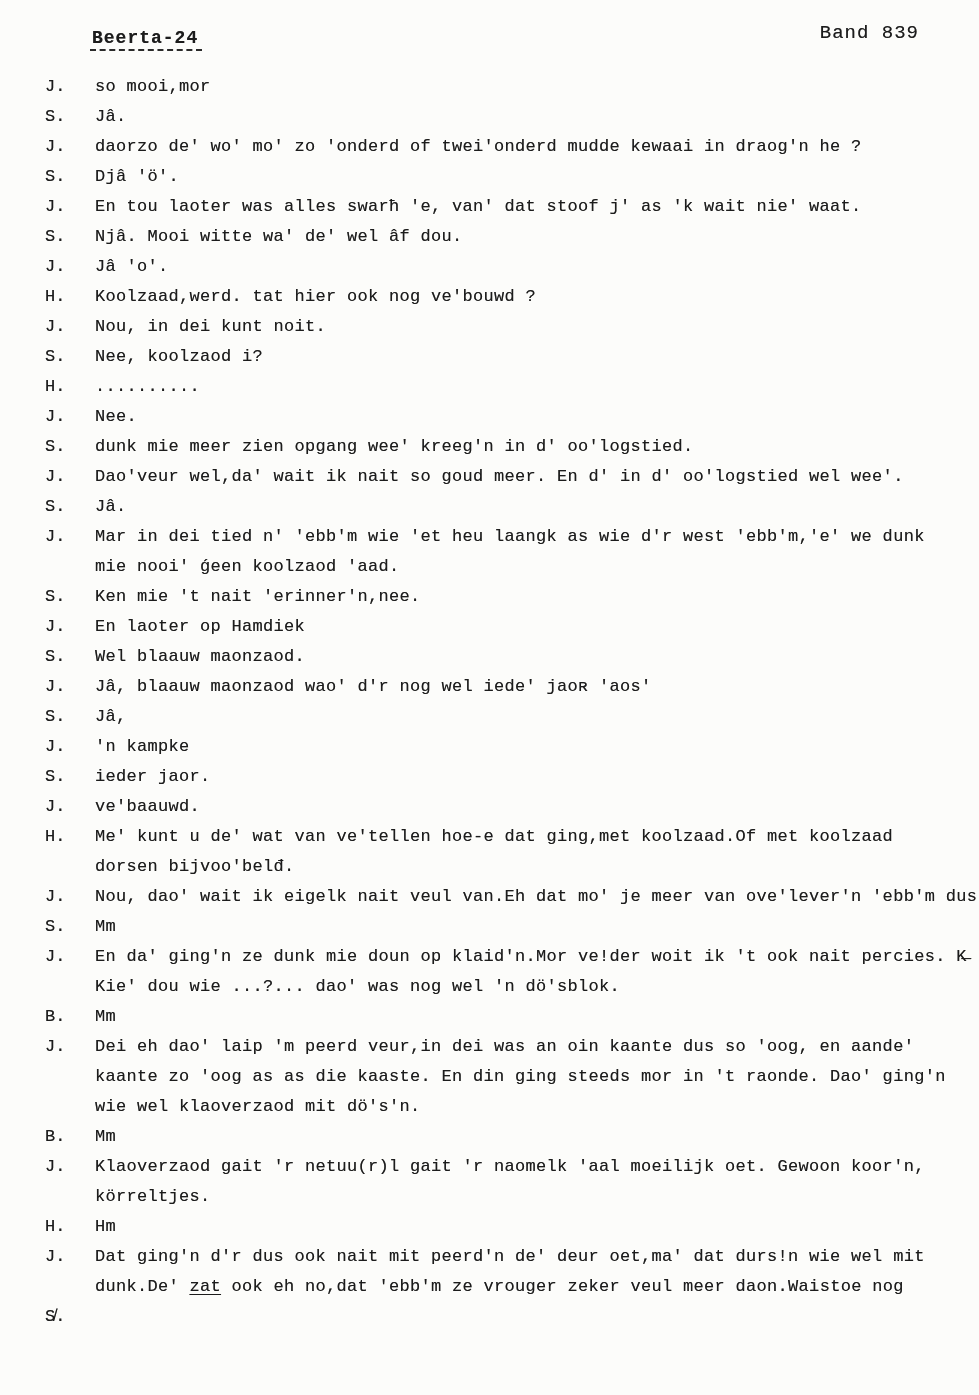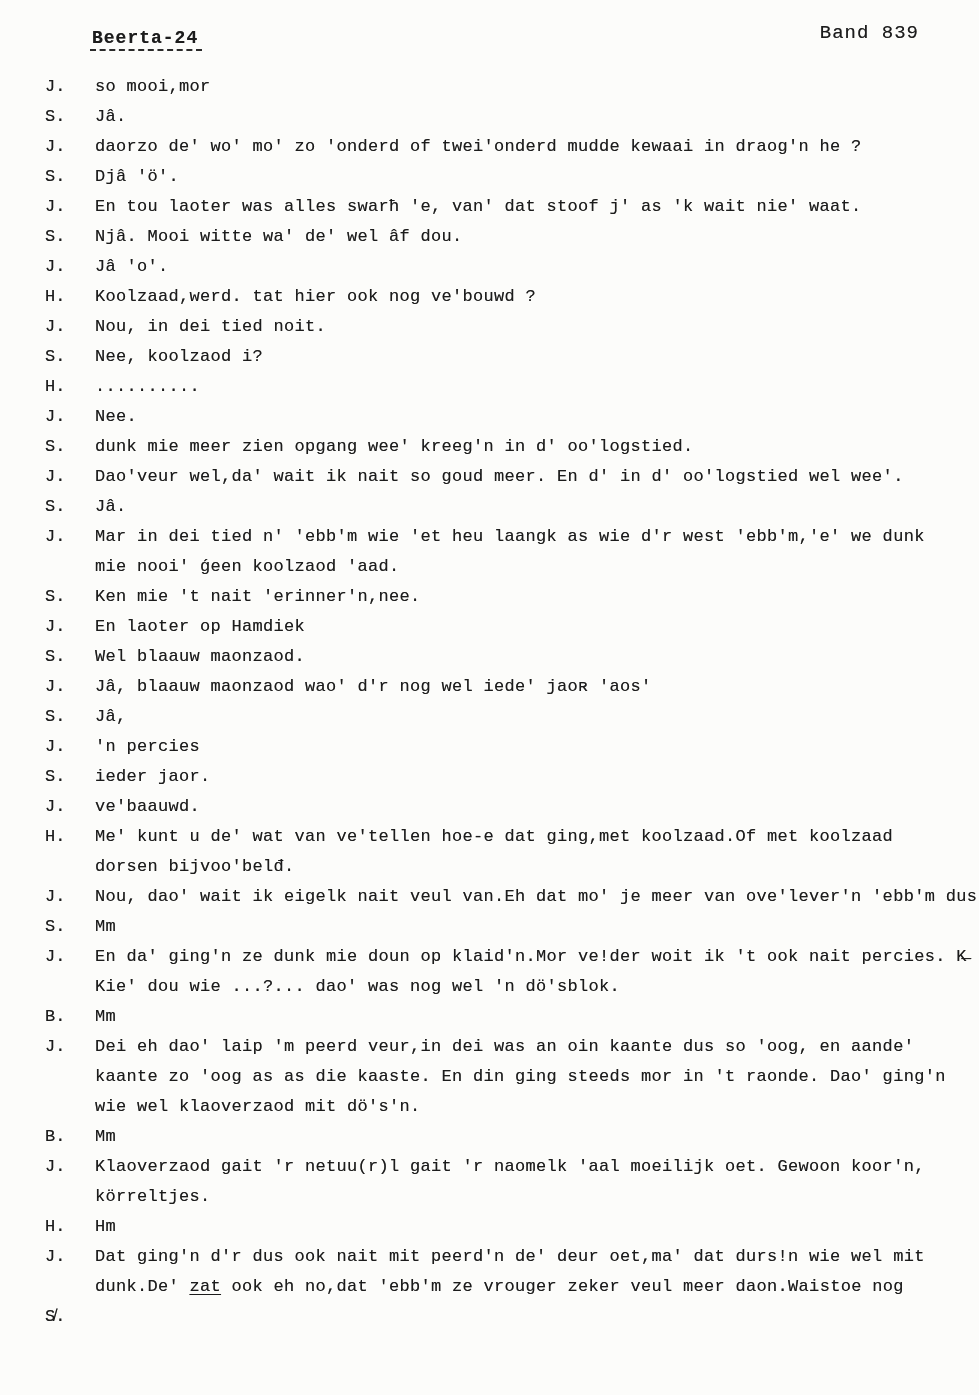--- a/index.html
+++ b/index.html
@@ -126,21 +126,21 @@
       </div>
       <div class="row">
         <span class="speaker">H.</span>
         <div class="utterance">
           <div class="tline"><span>Koolzaad,werd. tat hier ook nog ve'bouwd ?</span></div>
         </div>
       </div>
       <div class="row">
         <span class="speaker">J.</span>
         <div class="utterance">
-          <div class="tline"><span>Nou, in dei tied noit.</span></div>
+          <div class="tline"><span>Nou, in dei kunt noit.</span></div>
         </div>
       </div>
       <div class="row">
         <span class="speaker">S.</span>
         <div class="utterance">
           <div class="tline"><span>Nee, koolzaod i?</span></div>
         </div>
       </div>
       <div class="row">
         <span class="speaker">H.</span>
@@ -205,21 +205,21 @@
       </div>
       <div class="row">
         <span class="speaker">S.</span>
         <div class="utterance">
           <div class="tline"><span>Jâ,</span></div>
         </div>
       </div>
       <div class="row">
         <span class="speaker">J.</span>
         <div class="utterance">
-          <div class="tline"><span>'n percies</span></div>
+          <div class="tline"><span>'n kampke</span></div>
         </div>
       </div>
       <div class="row">
         <span class="speaker">S.</span>
         <div class="utterance">
           <div class="tline"><span>ieder jaor.</span></div>
         </div>
       </div>
       <div class="row">
         <span class="speaker">J.</span>

